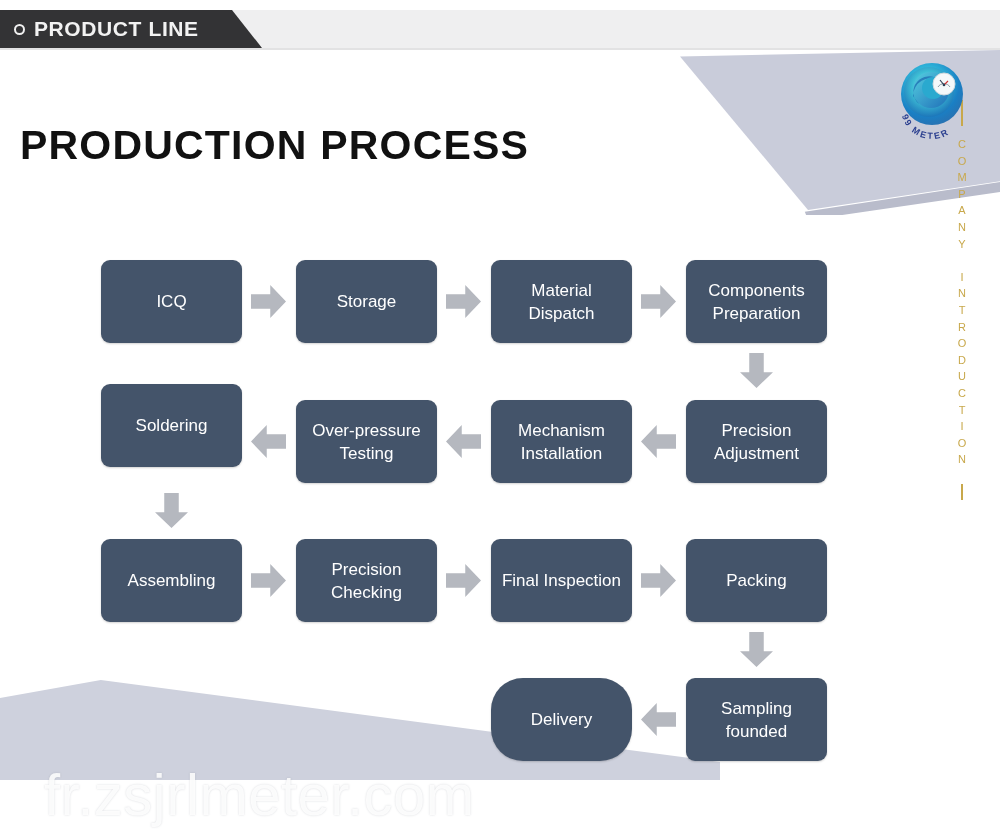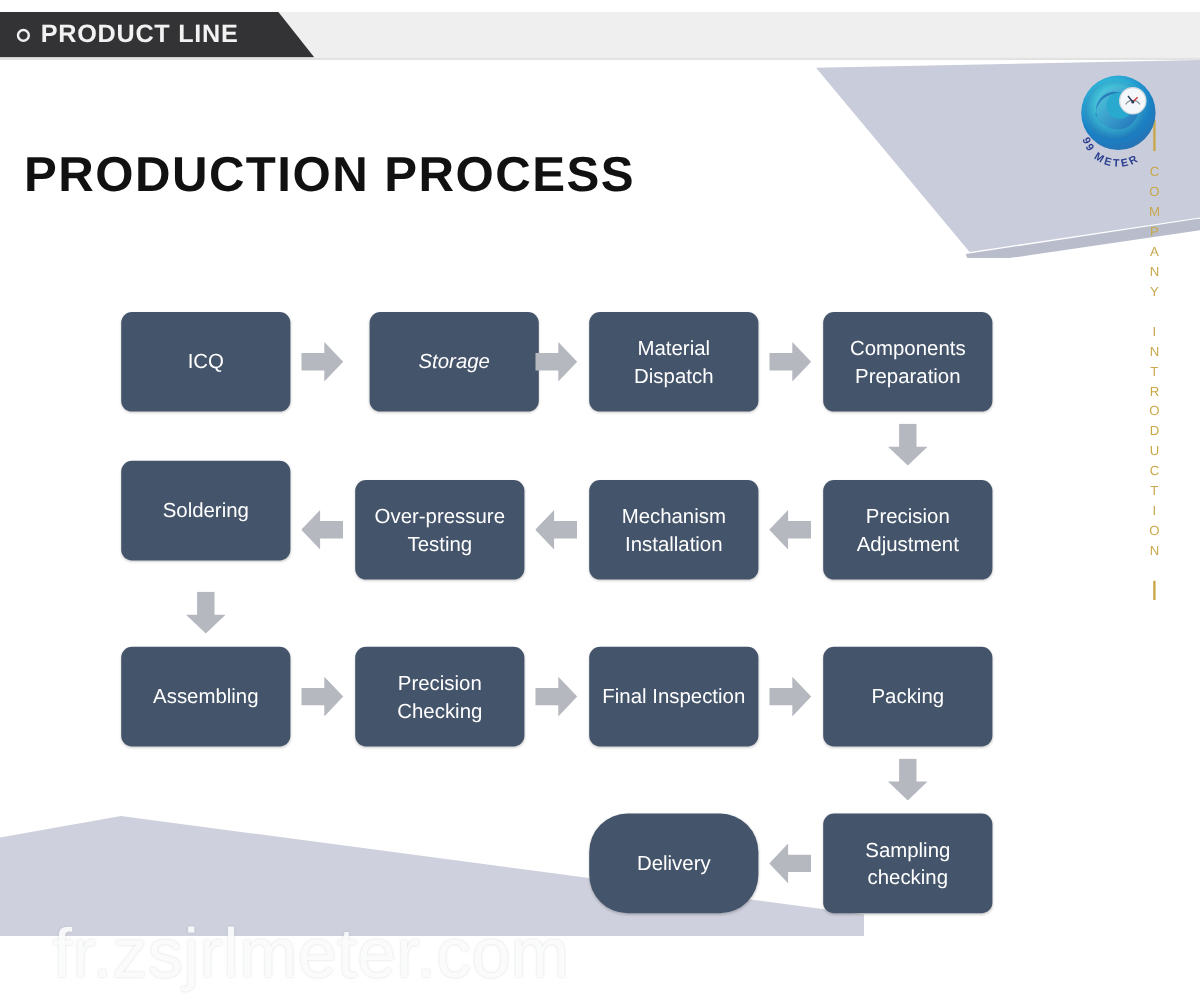--- a/index.html
+++ b/index.html
@@ -306,21 +306,21 @@
   </div>
 
   <div class="title">PRODUCTION PROCESS</div>
 
   <div class="flow">
 
     <div class="node" style="left:101px; top:260px;">
         <span>ICQ</span>
       </div>
     <div class="arrow arrow-right" style="left:251px; top:285px;"></div>
-    <div class="node" style="left:308px; top:260px;font-style:italic;">
+    <div class="node" style="left:296px; top:260px;">
         <span>Storage</span>
       </div>
     <div class="arrow arrow-right" style="left:446px; top:285px;"></div>
     <div class="node" style="left:491px; top:260px;">
         <span>Material Dispatch</span>
       </div>
     <div class="arrow arrow-right" style="left:641px; top:285px;"></div>
     <div class="node" style="left:686px; top:260px;">
         <span>Components Preparation</span>
       </div>
@@ -361,20 +361,20 @@
         <span>Packing</span>
       </div>
 
     <div class="arrow arrow-down" style="left:740px; top:632px;"></div>
 
     <div class="node" style="left:491px; top:678px;border-radius:32px;">
         <span>Delivery</span>
       </div>
     <div class="arrow arrow-left" style="left:641px; top:703px;"></div>
     <div class="node" style="left:686px; top:678px;">
-        <span>Sampling checking</span>
+        <span>Sampling founded</span>
       </div>
 
   </div>
 
   <div class="watermark">fr.zsjrlmeter.com</div>
 
 </div>
 
 </body></html>

